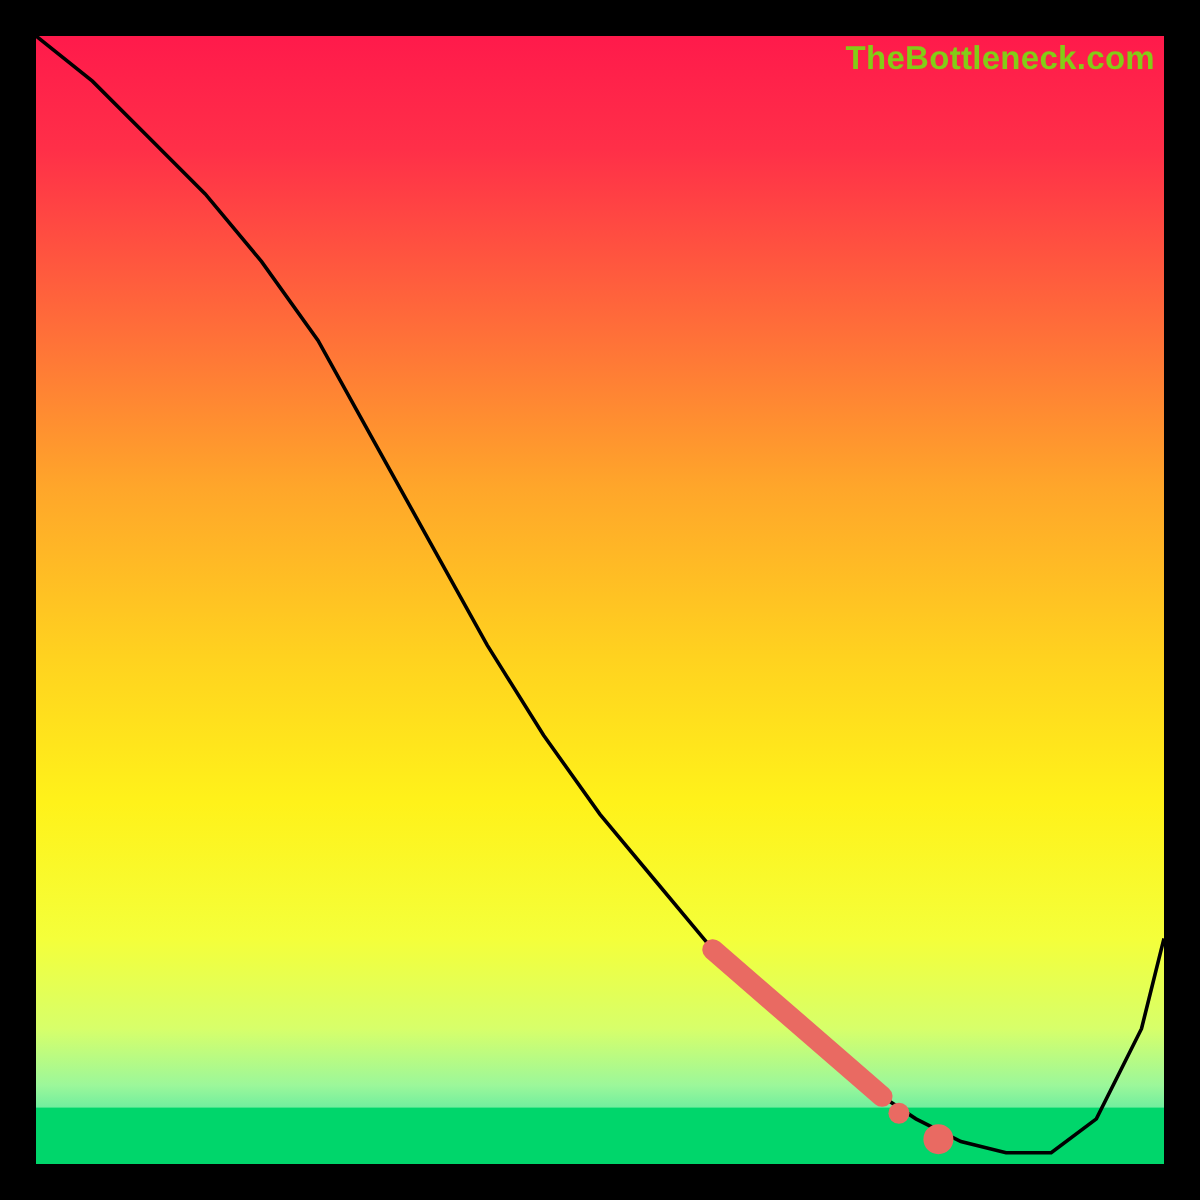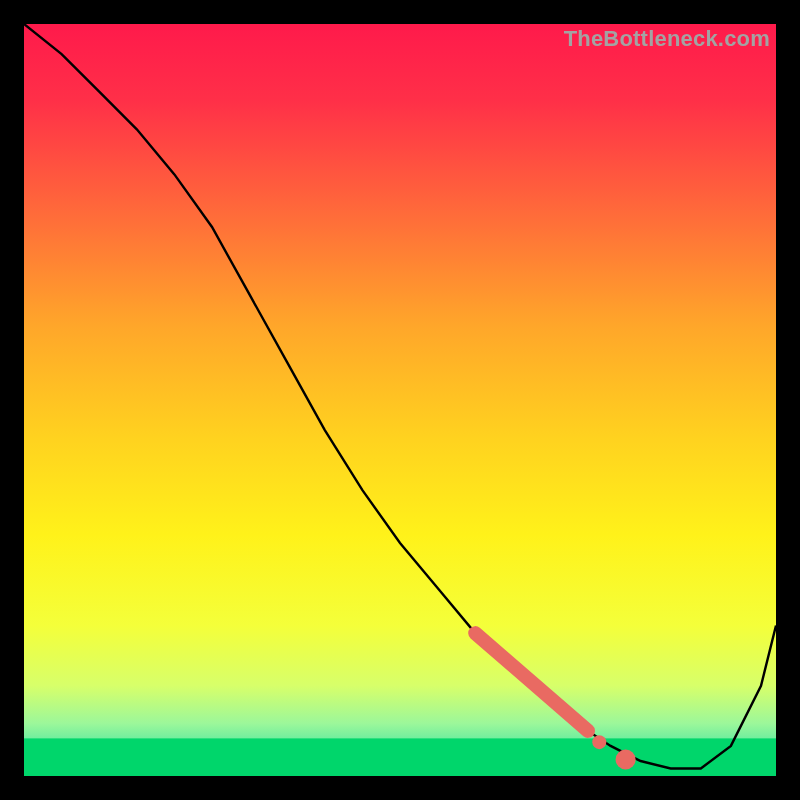--- a/index.html
+++ b/index.html
@@ -16,21 +16,21 @@
     left: 24px;
     top: 24px;
     width: 752px;
     height: 752px;
     background: #000;
   }
   .watermark {
     position: absolute;
     top: 2px;
     right: 6px;
-    color: #a3a3a3;
+    color: #84cc16;
     font-size: 22px;
     font-weight: 600;
     letter-spacing: 0.2px;
     user-select: none;
   }
   svg {
     display: block;
   }
 </style>
 </head>

